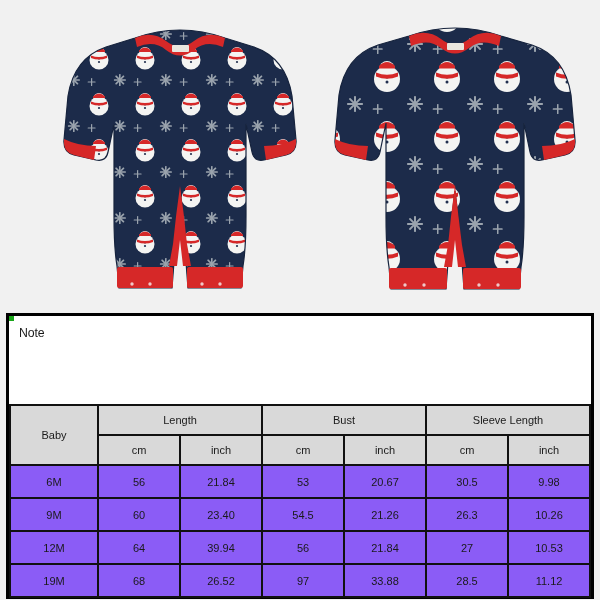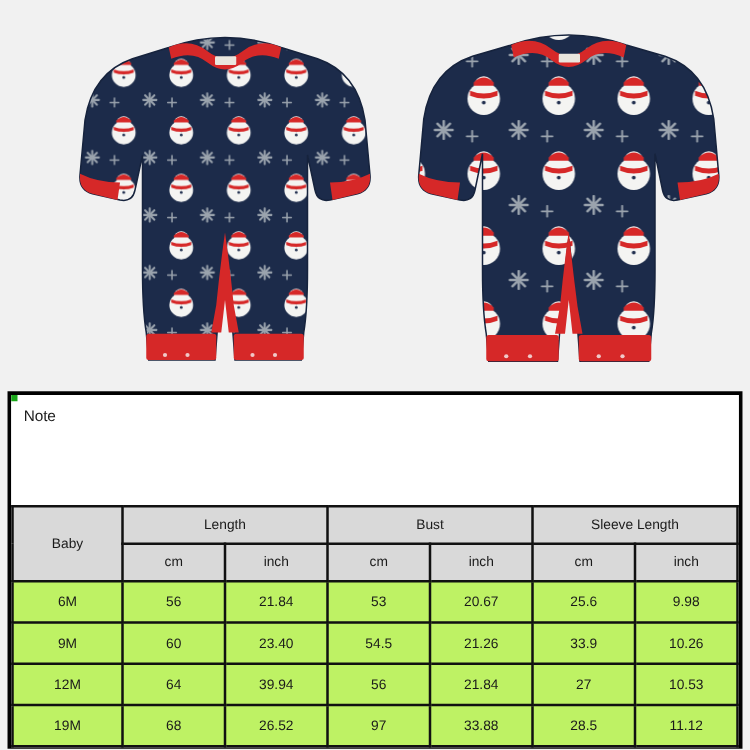--- a/index.html
+++ b/index.html
@@ -90,21 +90,21 @@
     font-size: 11px;
     color: #1a1a1a;
     font-weight: normal;
     padding: 0;
   }
   table.size-table thead th {
     background: #d9d9d9;
     height: 28px;
   }
   table.size-table tbody td {
-    background: #bef264;
+    background: #8b5cf6;
     height: 31px;
   }
   col.c-baby { width: 88px; }
   col.c-m    { width: 82px; }
   .hdr-group { font-size: 13px; }
   .hdr-baby  { font-size: 13px; }
   .hdr-unit  { font-size: 12.5px; }
 </style>
 </head>
 <body>
@@ -276,30 +276,30 @@
           <th class="hdr-unit">inch</th>
         </tr>
       </thead>
       <tbody>
         <tr>
           <td>6M</td>
           <td>56</td>
           <td>21.84</td>
           <td>53</td>
           <td>20.67</td>
-          <td>25.6</td>
+          <td>30.5</td>
           <td>9.98</td>
         </tr>
         <tr>
           <td>9M</td>
           <td>60</td>
           <td>23.40</td>
           <td>54.5</td>
           <td>21.26</td>
-          <td>33.9</td>
+          <td>26.3</td>
           <td>10.26</td>
         </tr>
         <tr>
           <td>12M</td>
           <td>64</td>
           <td>39.94</td>
           <td>56</td>
           <td>21.84</td>
           <td>27</td>
           <td>10.53</td>

